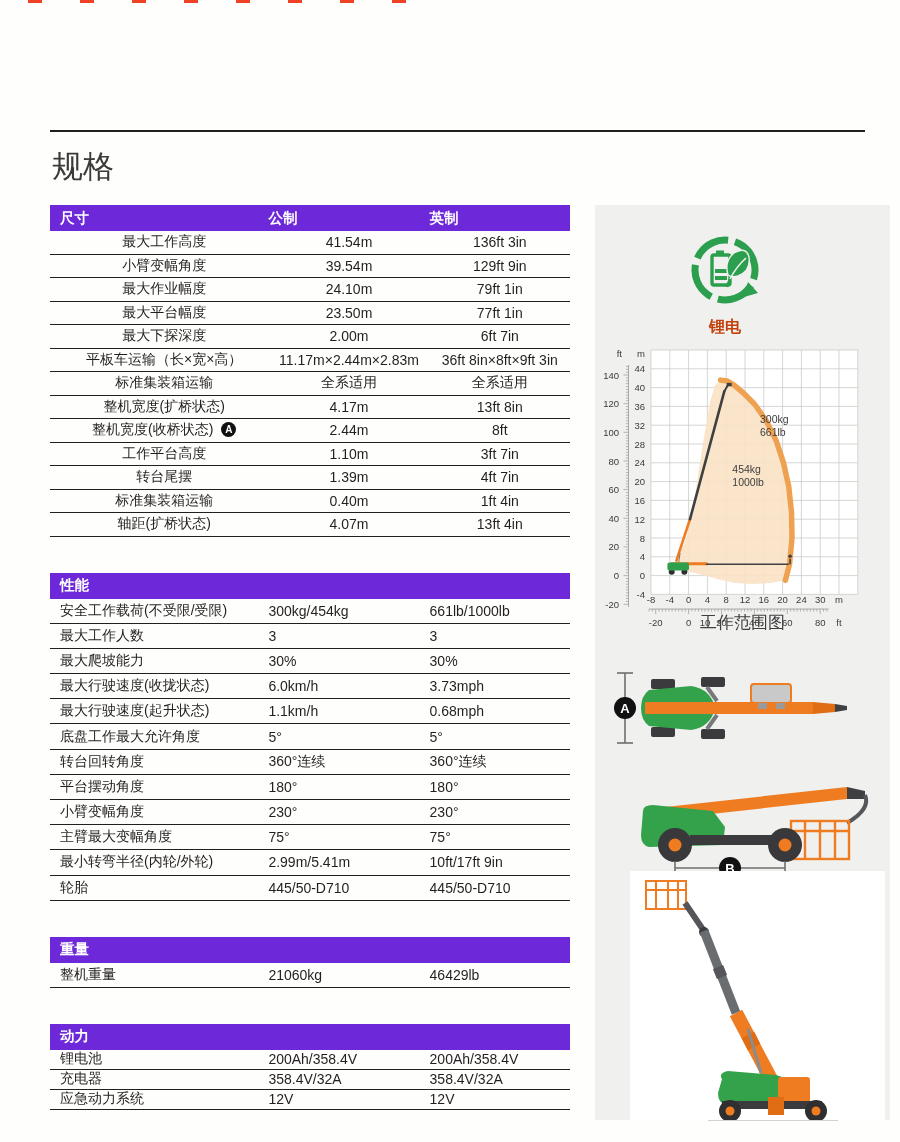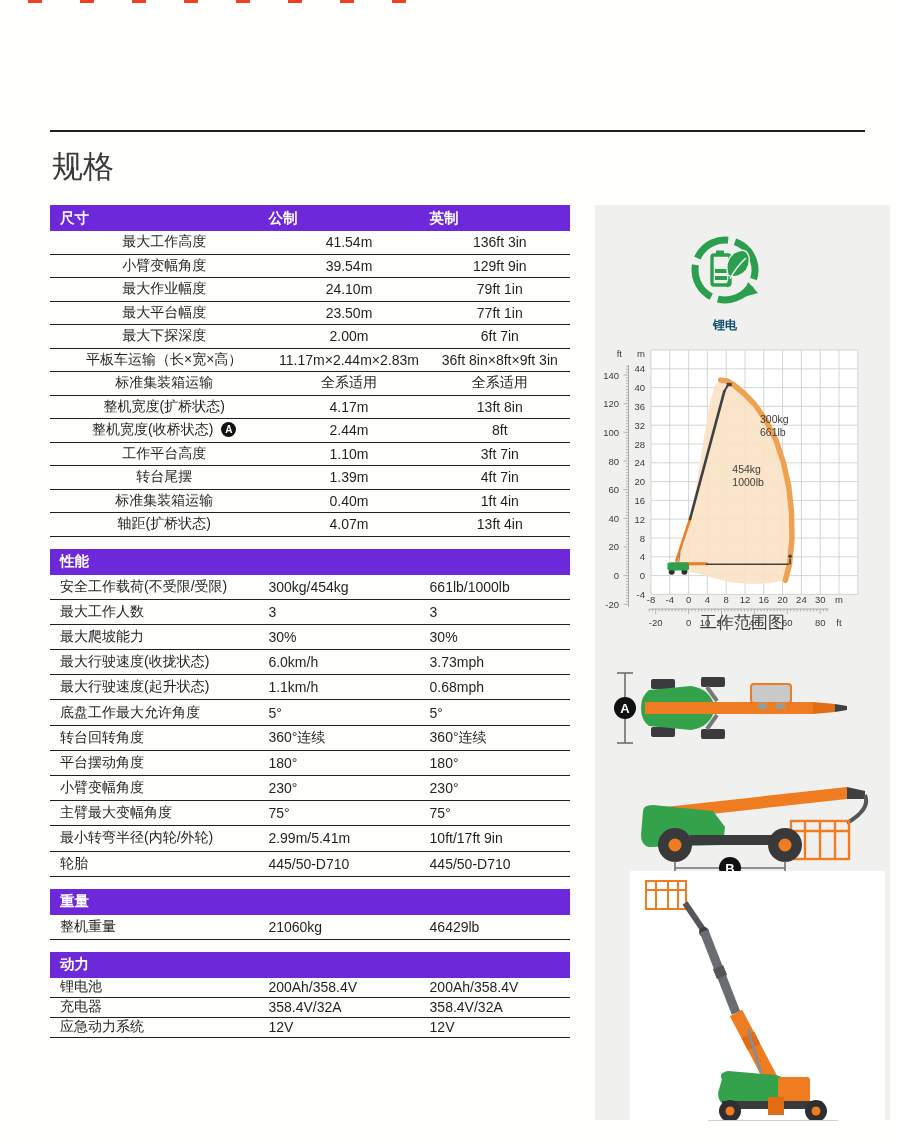--- a/index.html
+++ b/index.html
@@ -9,39 +9,39 @@
         background:repeating-linear-gradient(90deg,#ef4123 0 14px,transparent 14px 52px);}
   
   .hdr{position:absolute;top:40px;right:35px;text-align:right;}
   .model{font-size:41px;font-weight:bold;color:#009b3e;letter-spacing:0px;line-height:46px;}
   .series{font-size:22px;color:#3c3c3c;font-weight:500;margin-top:2px;}
   .hrule{position:absolute;top:130px;left:50px;width:815px;height:2px;background:#231f20;}
   .sect{position:absolute;top:146px;left:52px;font-size:31px;color:#3a3a3a;font-weight:400;}
   
   .tables{position:absolute;left:50px;top:205px;width:520px;}
   .spec-table{width:100%;}
-  .spec-table + .spec-table{margin-top:12px;}
+  .spec-table + .spec-table{margin-top:36px;}
   .t-head{display:flex;background:#6d28d9;color:#fff;align-items:center;height:26px;}
   .t-head span{font-size:14.5px;font-weight:bold;}
   .t-row{display:flex;border-bottom:1px solid #231f20;align-items:center;}
   .c1{width:42%;padding-left:10px;box-sizing:border-box;}
   .c2{width:31%;}
   .c3{flex:1;}
   .t-row span{font-size:14px;color:#231f20;}
   .d1 .t-row{height:22.5px;text-align:center;}
   .d2 .t-row{height:24.2px;}
   .d3 .t-row{height:24px;justify-content:flex-end;}
   .d4 .t-row{height:19px;}
   .abadge{display:inline-flex;width:15px;height:15px;border-radius:50%;background:#111;
           color:#fff !important;font-size:10px !important;font-weight:bold;align-items:center;
           justify-content:center;margin-left:8px;position:relative;top:-1px;}
   
   .panel{position:absolute;left:595px;top:205px;width:295px;height:915px;background:#f0f1ef;}
   .batt{position:absolute;top:26px;left:0;width:260px;text-align:center;}
-  .batt-label{font-size:12px;font-weight:bold;color:#0c4a6e;margin-top:4px;}
+  .batt-label{font-size:16px;font-weight:bold;color:#c2410c;margin-top:4px;}
   .chart-wrap{position:absolute;top:138px;left:0;width:295px;height:288px;}
   .chart-caption{position:absolute;top:406px;left:0;width:295px;text-align:center;
                  font-size:17px;color:#3f3f3f;}
   .svg-top{position:absolute;top:452px;left:0;}
   .svg-side{position:absolute;top:560px;left:0;}
   .svg-photo{position:absolute;top:666px;left:35px;}
 </style>
 </head>
 <body>
 

